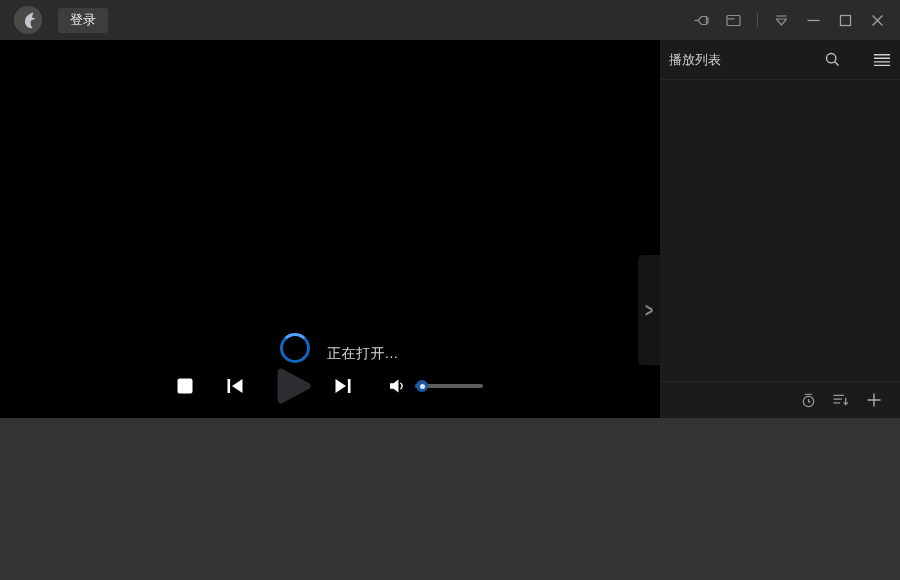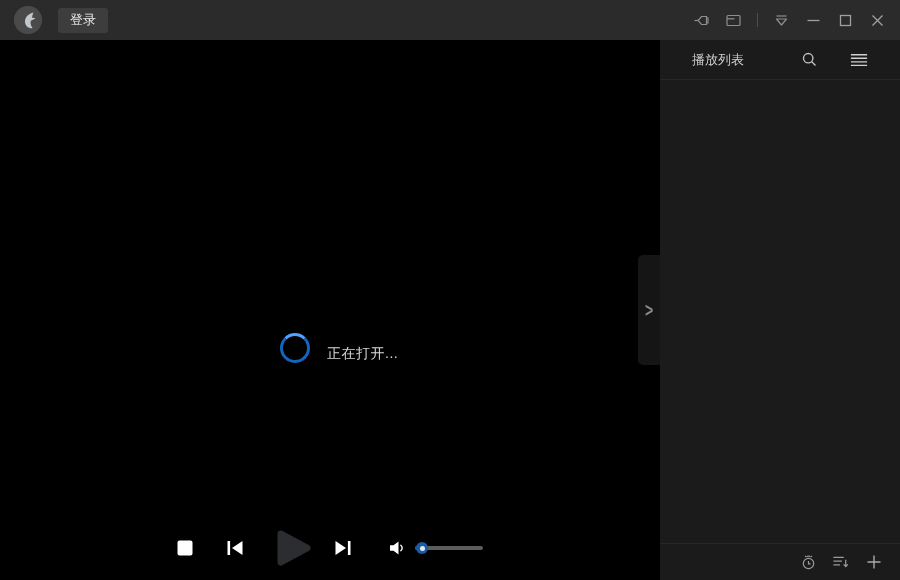--- a/index.html
+++ b/index.html
@@ -1,19 +1,19 @@
 <!DOCTYPE html>
 <html><head>
 <meta charset="utf-8">
 <style>
   * { margin: 0; padding: 0; box-sizing: border-box; }
   html, body { background: #333; }
   body { font-family: "Liberation Sans", "DejaVu Sans", sans-serif; }
   .window {
-    width: 900px; height: 580px; margin: 0 auto;
+    width: 900px; height: 418px; margin: 0 auto;
     background: #f9a8d4; overflow: hidden; position: relative;
     display: flex; flex-direction: column;
     user-select: none;
   }
   
   .topbar {
     height: 40px; flex: 0 0 40px; background: #2b2b2b;
     display: flex; align-items: center; padding: 0 14px;
   }
   .logo {
@@ -73,21 +73,21 @@
   .vol-handle::after {
     content: ""; position: absolute; left: 3.5px; top: 3.5px;
     width: 5px; height: 5px; border-radius: 50%; background: #d9e9fb;
   }
   
   .playlist {
     flex: 1; background: #1b1b1b; display: flex; flex-direction: column; min-width: 0;
   }
   .pl-header {
     height: 40px; flex: 0 0 40px; display: flex; align-items: center;
-    padding: 0 32px; border-bottom: 1px solid #272727; gap: 12px;
+    padding: 0 9px; border-bottom: 1px solid #272727; gap: 12px;
   }
   .pl-title { color: #cfcfcf; font-size: 13px; }
   .pl-header-spacer { flex: 1; }
   .pl-hicon { width: 18px; height: 18px; display: flex; align-items: center; justify-content: center; cursor: pointer; }
   .pl-hicon + .pl-hicon { margin-left: 20px; }
   .pl-body { flex: 1; }
   .pl-footer {
     height: 37px; flex: 0 0 37px; border-top: 1px solid #272727;
     display: flex; align-items: center; justify-content: flex-end;
     padding: 0 17px; gap: 15px;

